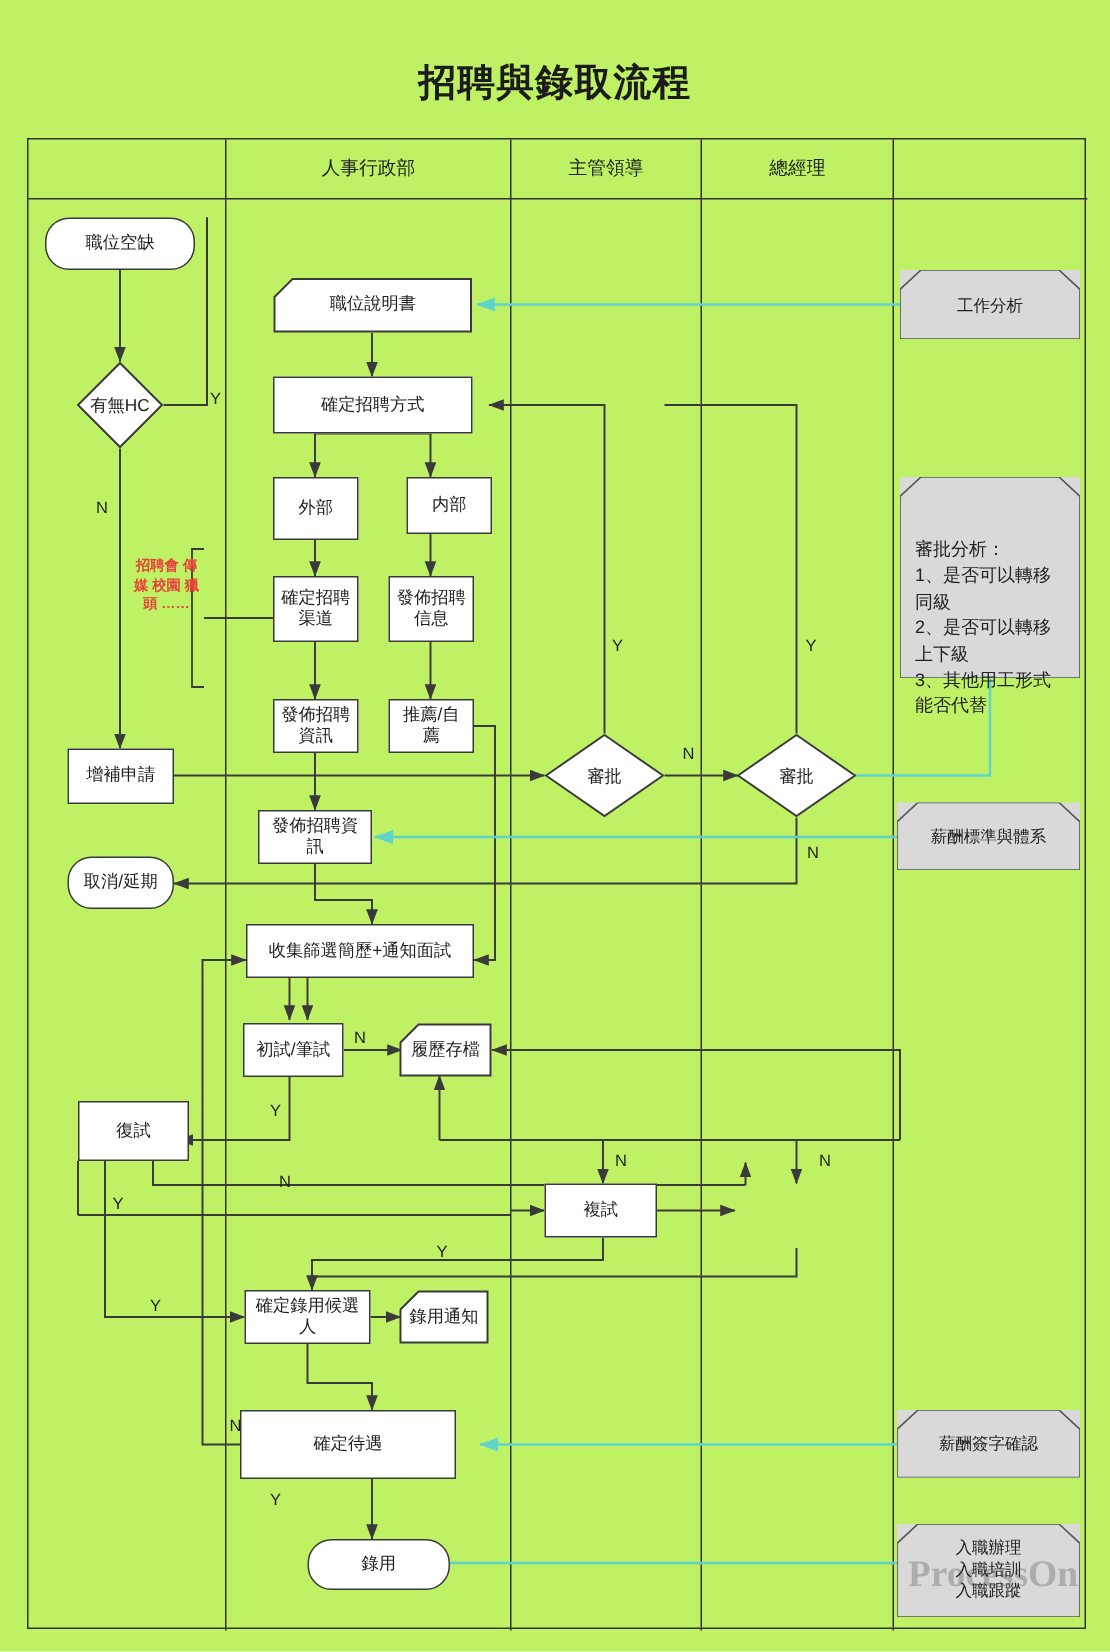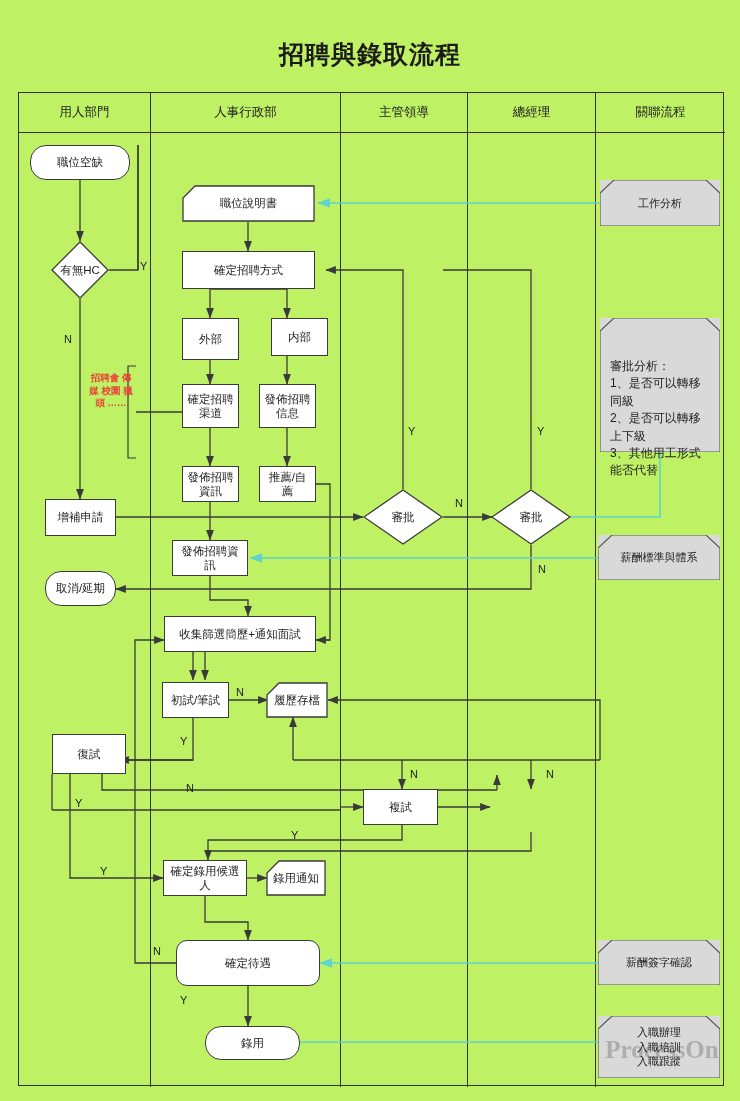--- a/index.html
+++ b/index.html
@@ -50,25 +50,23 @@
 
   <div id="title">招聘與錄取流程</div>
 
   <div id="board">
     <div class="hdrline"></div>
     <div class="vline" style="left:131px;"></div>
     <div class="vline" style="left:321px;"></div>
     <div class="vline" style="left:448px;"></div>
     <div class="vline" style="left:576px;"></div>
 
-    <div class="hdr" style="left:0;width:131px;">用人部門</div>
     <div class="hdr" style="left:132px;width:189px;">人事行政部</div>
     <div class="hdr" style="left:322px;width:126px;">主管領導</div>
     <div class="hdr" style="left:449px;width:127px;">總經理</div>
-    <div class="hdr" style="left:577px;width:129px;">關聯流程</div>
   </div>
 
   <svg id="wires" viewBox="0 0 740 1101">
     <defs>
       <marker id="ah" markerWidth="9" markerHeight="9" refX="7.6" refY="3" orient="auto">
         <path d="M0,0 L8,3 L0,6 z" fill="#3a3a3a"></path>
       </marker>
       <marker id="ahc" markerWidth="9" markerHeight="9" refX="7.6" refY="3" orient="auto">
         <path d="M0,0 L8,3 L0,6 z" fill="#5fd3cc"></path>
       </marker>
@@ -263,21 +261,21 @@
     <span class="lbl">確定錄用候選人</span>
   </div>
 
   <div class="node doc" style="left:266px;top:860px;width:60px;height:36px;">
     <svg class="docwrap" width="60" height="36" viewBox="0 0 60 36" preserveAspectRatio="none">
       <polygon points="13,1 59,1 59,35 1,35 1,13" fill="#fff" stroke="#3a3a3a" stroke-width="1.3" vector-effect="non-scaling-stroke"></polygon>
     </svg>
     <span class="lbl">錄用通知</span>
   </div>
 
-  <div class="node" style="left:176px;top:940px;width:144px;height:46px;border-radius:11px;">
+  <div class="node" style="left:160px;top:940px;width:144px;height:46px;">
     <span class="lbl">確定待遇</span>
   </div>
 
   <div class="node round" style="left:205px;top:1026px;width:95px;height:34px;">
     <span class="lbl">錄用</span>
   </div>
 
   <div class="diamond" style="left:363px;top:489px;width:80px;height:56px;">
     <svg width="80" height="56" viewBox="0 0 80 56">
       <polygon points="40,1 79,28 40,55 1,28" fill="#fff" stroke="#3a3a3a" stroke-width="1.3"></polygon>

